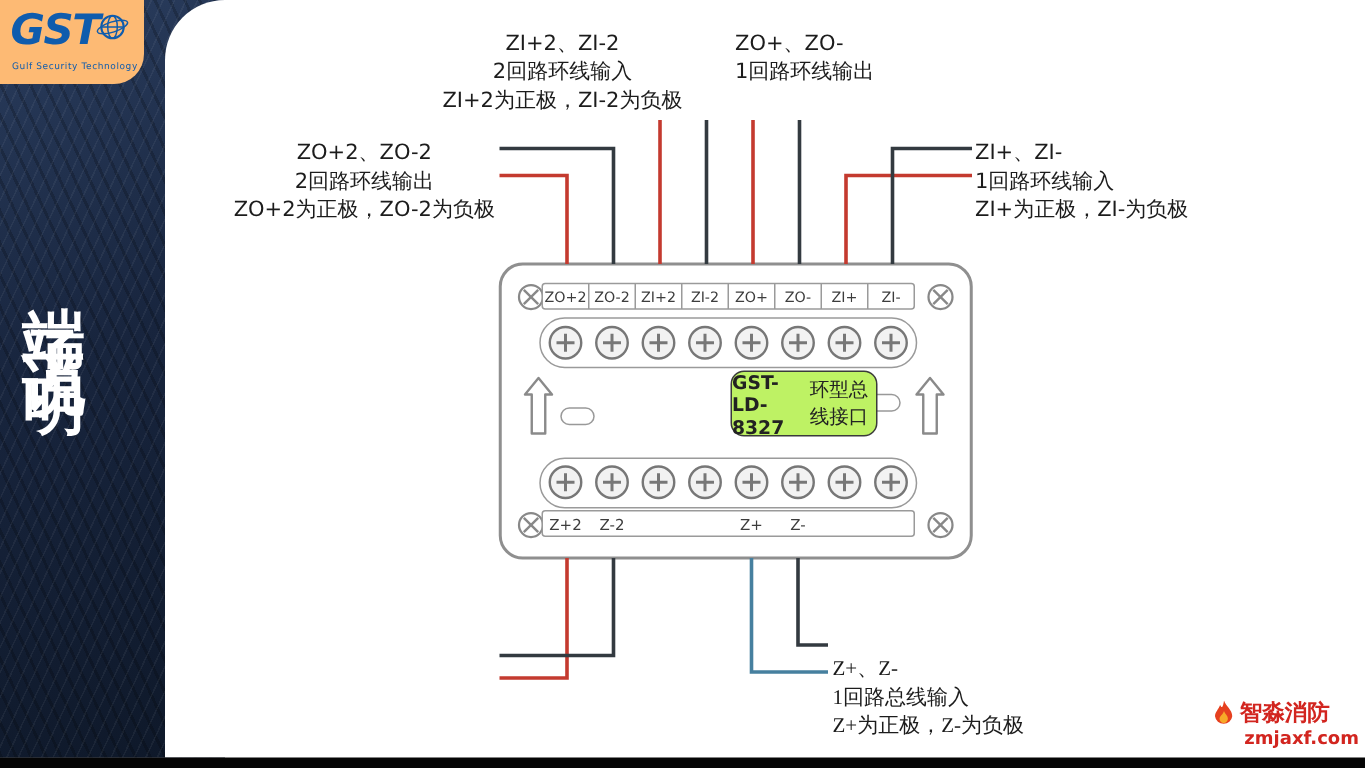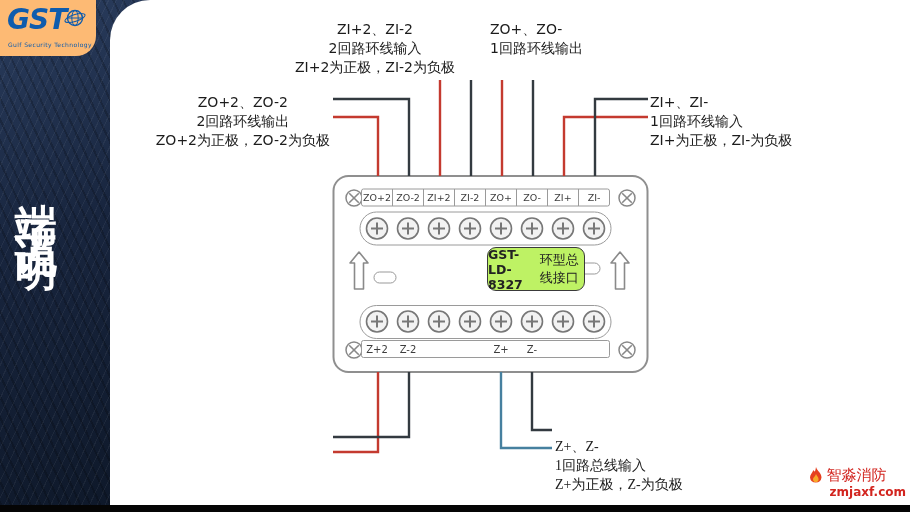--- a/index.html
+++ b/index.html
@@ -45,21 +45,21 @@
   .center-label .model{font-size:12.5px;font-weight:700;color:#222;}
   .center-label .dname{font-size:13px;color:#222;}
 
   
   .ann{position:absolute;z-index:3;font-size:14px;line-height:19px;color:#1c1c1c;white-space:nowrap;}
   .ann-right{text-align:center;}
 
   
   .watermark{position:absolute;right:4px;top:466px;z-index:6;}
   .wm-row{display:flex;align-items:center;gap:3px;}
-  .wm-brand{font-size:15px;font-weight:400;color:#d2251f;}
+  .wm-brand{font-size:15px;font-weight:700;color:#d2251f;}
   .wm-site{font-size:12px;font-weight:700;color:#d2251f;margin-left:22px;text-align:right;}
 
   .bottom-bar{position:absolute;left:0;top:505px;width:910px;height:7px;background:#050505;z-index:7;}
 </style>
 </head>
 <body>
 
 <div class="stage">
 
   <div class="sidebar">

